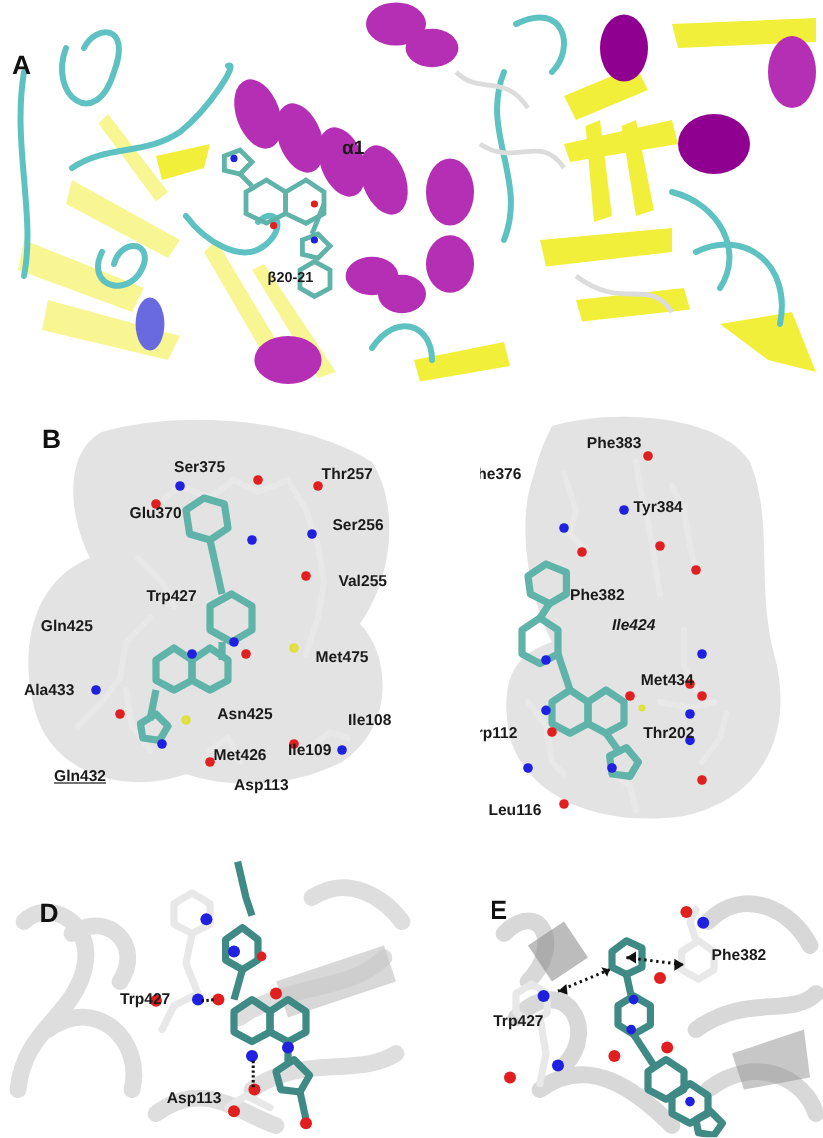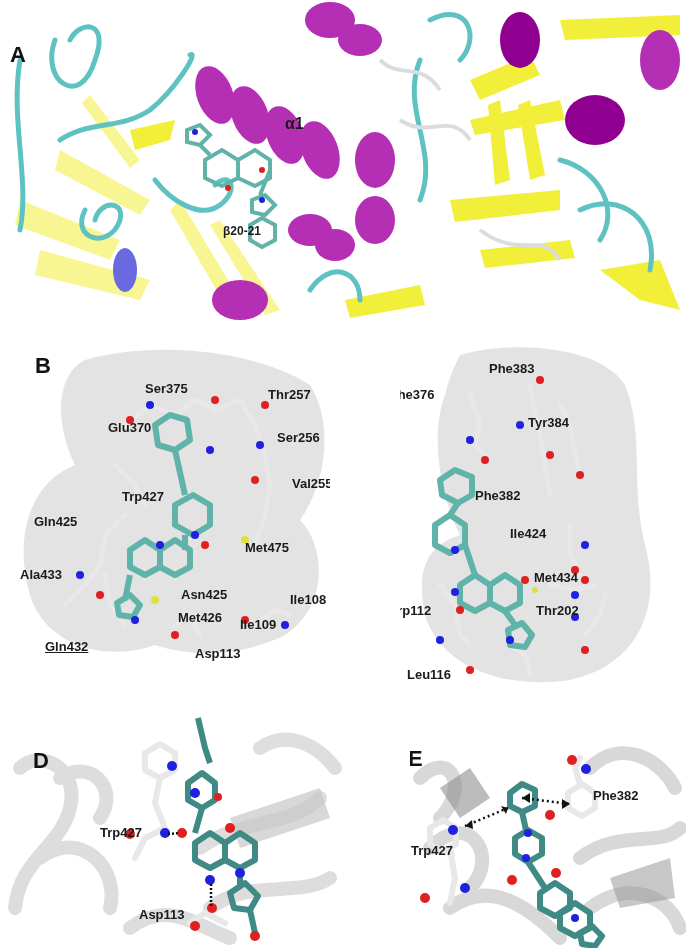--- a/index.html
+++ b/index.html
@@ -138,29 +138,29 @@
         <circle cx="190" cy="200" r="4"></circle>
     </g>
     <circle cx="140" cy="255" r="4" fill="#e0e040"></circle>
     <circle cx="230" cy="195" r="4" fill="#e0e040"></circle>
   </svg>
   <div class="plabel" style="left:20px;top:8px;">B</div>
   <div class="rlabel" style="left:130px;top:36px;">Ser375</div>
   <div class="rlabel" style="left:253px;top:42px;">Thr257</div>
   <div class="rlabel" style="left:72px;top:75px;margin-left:21px;">Glu370</div>
   <div class="rlabel" style="left:262px;top:85px;">Ser256</div>
-  <div class="rlabel" style="left:277px;top:131px;text-align:center;">Val255</div>
+  <div class="rlabel" style="left:267px;top:131px;text-align:center;">Val255</div>
   <div class="rlabel" style="left:107px;top:144px;">Trp427</div>
   <div class="rlabel" style="left:19px;top:169px;">Gln425</div>
-  <div class="rlabel" style="left:210px;top:195px;padding-left:20px;">Met475</div>
+  <div class="rlabel" style="left:228px;top:195px;padding-left:20px;">Met475</div>
   <div class="rlabel" style="left:5px;top:222px;">Ala433</div>
   <div class="rlabel" style="left:166px;top:242px;">Asn425</div>
   <div class="rlabel" style="left:275px;top:247px;text-align:center;">Ile108</div>
   <div class="rlabel" style="left:225px;top:272px;">Ile109</div>
-  <div class="rlabel" style="left:135px;top:265px;padding-left:28px;">Met426</div>
+  <div class="rlabel" style="left:135px;top:276px;padding-left:28px;">Met426</div>
   <div class="rlabel" style="left:30px;top:294px;text-decoration:underline;">Gln432</div>
   <div class="rlabel" style="left:180px;top:301px;">Asp113</div>
 </div>
 
 <div class="panel" id="panel-c">
   <svg width="260" height="340">
     <path d="M60,10 C110,-5 200,0 225,40 C245,90 230,140 245,200 C262,260 240,320 170,335 C100,345 40,320 25,270 C15,220 30,200 60,190 C40,150 30,90 45,50 C50,30 55,20 60,10 Z" fill="#dedede" opacity="0.85"></path>
     <g stroke="#e8e8e8" stroke-width="5" fill="none" stroke-linecap="round">
       <path d="M70,50 L80,80 L75,100 L90,115"></path>
       <path d="M130,40 L135,70 L140,90 L145,120 L150,150"></path>
@@ -204,22 +204,22 @@
         <circle cx="60" cy="265" r="4"></circle>
       <circle cx="125" cy="235" r="4"></circle>
     </g>
     <circle cx="135" cy="245" r="3" fill="#e0e040"></circle>
   </svg>
 
   <div class="rlabel" style="left:71px;top:16px;margin-left:18px;">Phe383</div>
   <div class="rlabel" style="left:-11px;top:42px;">Phe376</div>
   <div class="rlabel" style="left:116px;top:70px;margin-left:12px;">Tyr384</div>
   <div class="rlabel" style="left:75px;top:143px;">Phe382</div>
-  <div class="rlabel" style="left:110px;top:181px;">Ile424</div>
-  <div class="rlabel" style="left:134px;top:225px;text-align:right;">Met434</div>
+  <div class="rlabel" style="left:110px;top:168px;font-style:italic;">Ile424</div>
+  <div class="rlabel" style="left:134px;top:214px;text-align:right;">Met434</div>
   <div class="rlabel" style="left:-10px;top:258px;">Trp112</div>
   <div class="rlabel" style="left:136px;top:258px;">Thr202</div>
   <div class="rlabel" style="left:7px;top:322px;">Leu116</div>
 </div>
 
 <div class="panel" id="panel-d">
   <svg width="343" height="240">
     <g fill="none" stroke="#d0d0d0" stroke-width="14" opacity="0.7" stroke-linecap="round">
       <path d="M20,60 C40,40 80,60 70,100 C60,140 20,150 15,200"></path>
       <path d="M60,70 C90,50 120,80 100,110"></path>

